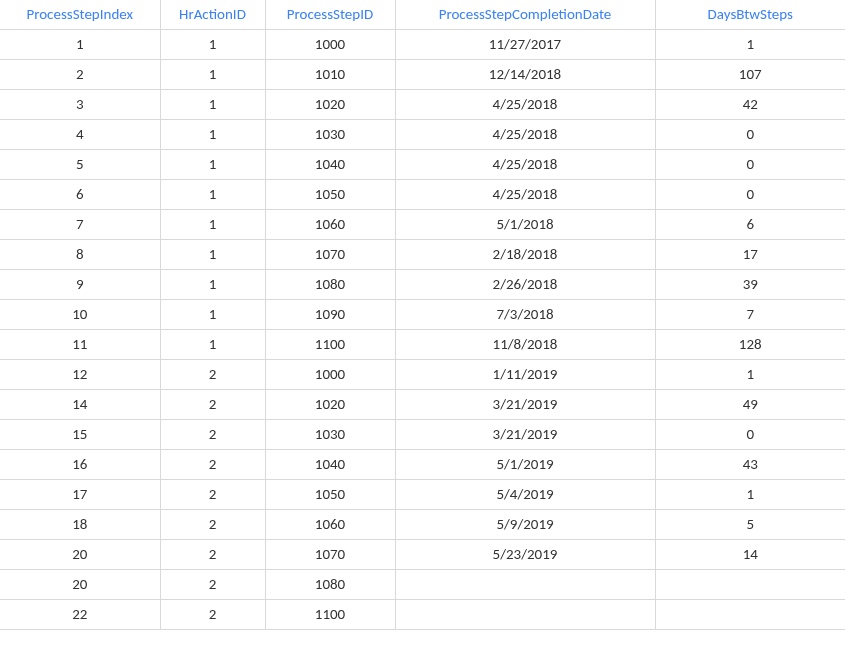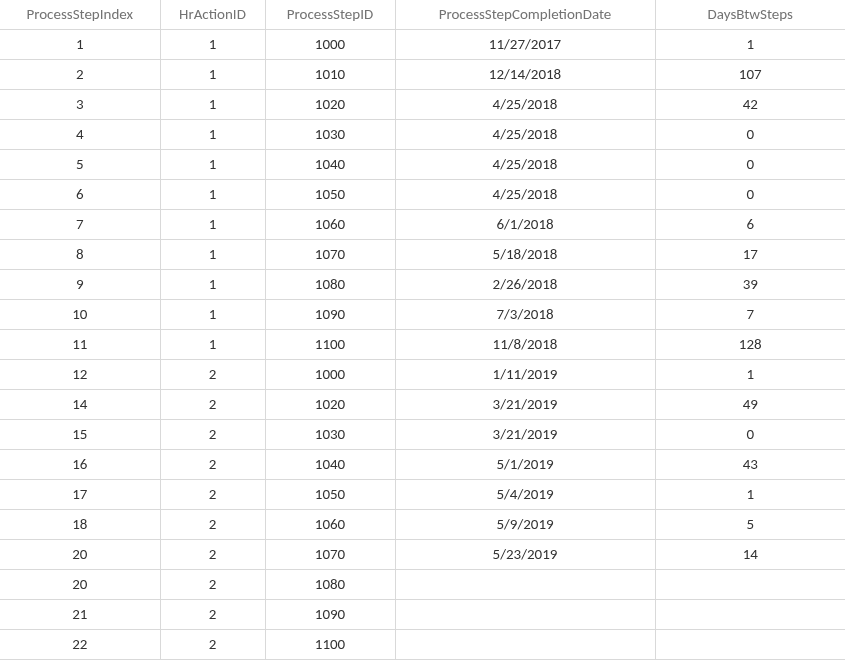--- a/index.html
+++ b/index.html
@@ -32,21 +32,21 @@
     height: 29px;
     line-height: 29px;
     padding: 0 6px;
     text-align: center;
     white-space: nowrap;
     overflow: hidden;
     box-sizing: border-box;
   }
   th {
     font-weight: 400;
-    color: #737373;
+    color: #3b82f6;
     border-top: none;
   }
   tr td:first-child, tr th:first-child {
     border-left: none;
   }
   
   tbody tr:nth-child(even) td {
     background: #ffffff;
   }
   tbody tr td {
@@ -115,28 +115,28 @@
           <td>6</td>
           <td>1</td>
           <td>1050</td>
           <td>4/25/2018</td>
           <td>0</td>
         </tr>
       <tr>
           <td>7</td>
           <td>1</td>
           <td>1060</td>
-          <td>6/1/2018</td>
+          <td>5/1/2018</td>
           <td>6</td>
         </tr>
       <tr>
           <td>8</td>
           <td>1</td>
           <td>1070</td>
-          <td>5/18/2018</td>
+          <td>2/18/2018</td>
           <td>17</td>
         </tr>
       <tr>
           <td>9</td>
           <td>1</td>
           <td>1080</td>
           <td>2/26/2018</td>
           <td>39</td>
         </tr>
       <tr>
@@ -203,27 +203,20 @@
           <td>14</td>
         </tr>
       <tr>
           <td>20</td>
           <td>2</td>
           <td>1080</td>
           <td></td>
           <td></td>
         </tr>
       <tr>
-          <td>21</td>
-          <td>2</td>
-          <td>1090</td>
-          <td></td>
-          <td></td>
-        </tr>
-      <tr>
           <td>22</td>
           <td>2</td>
           <td>1100</td>
           <td></td>
           <td></td>
         </tr>
     </tbody>
   </table>
 </div>
 

